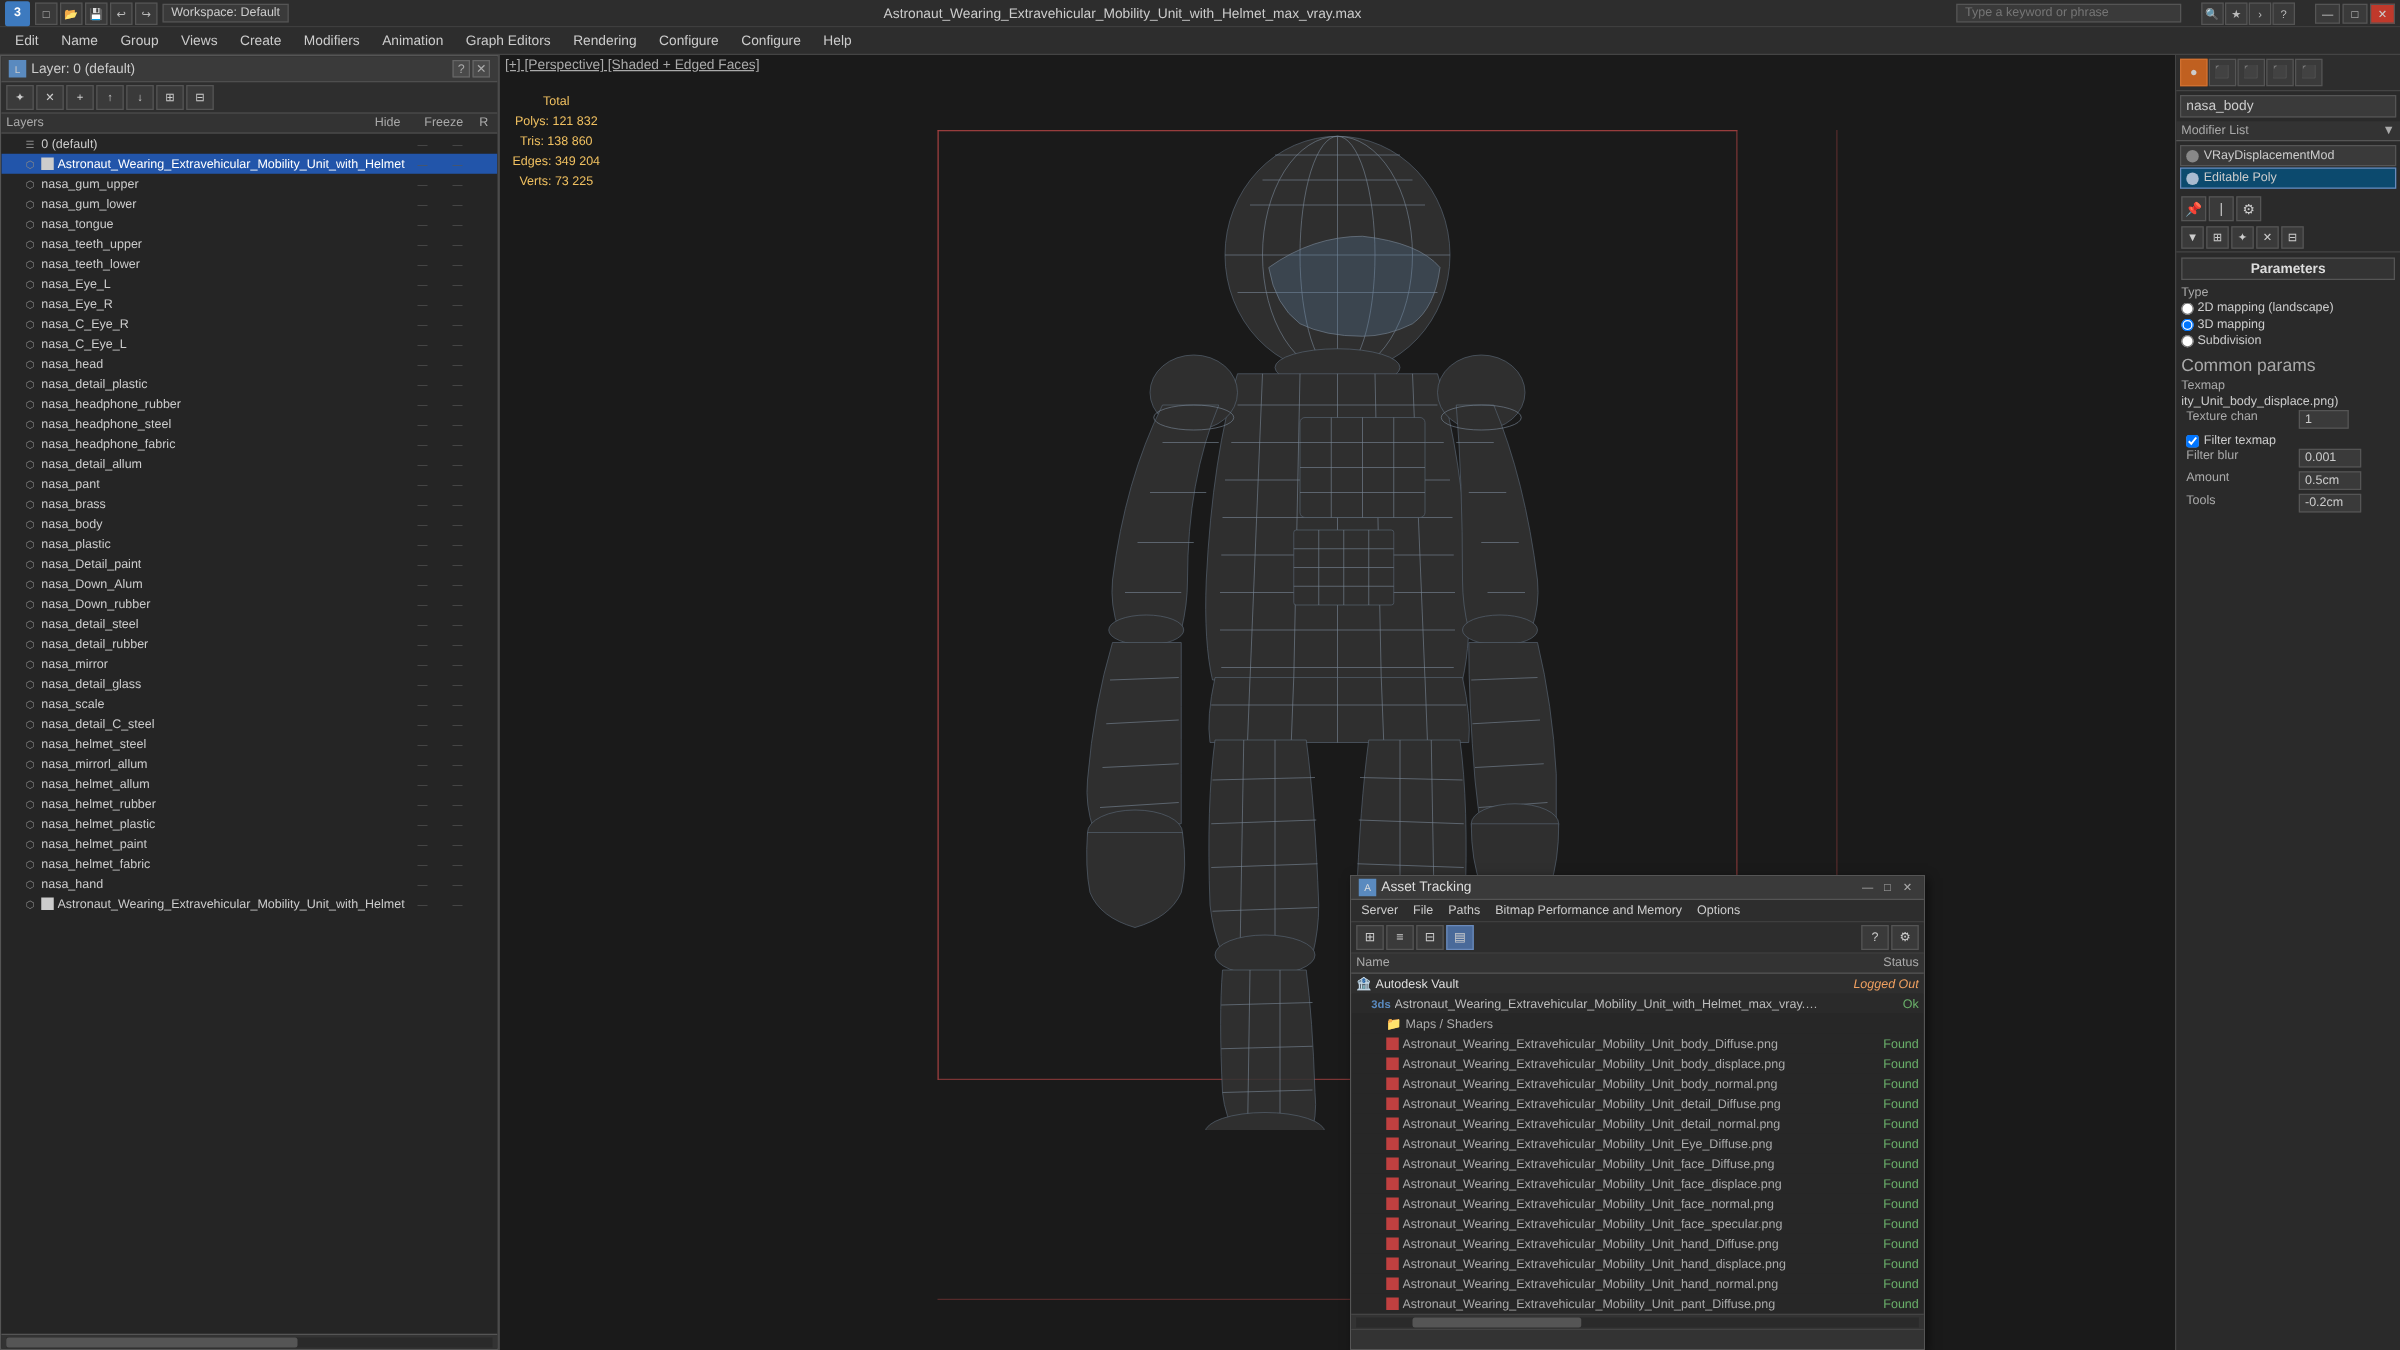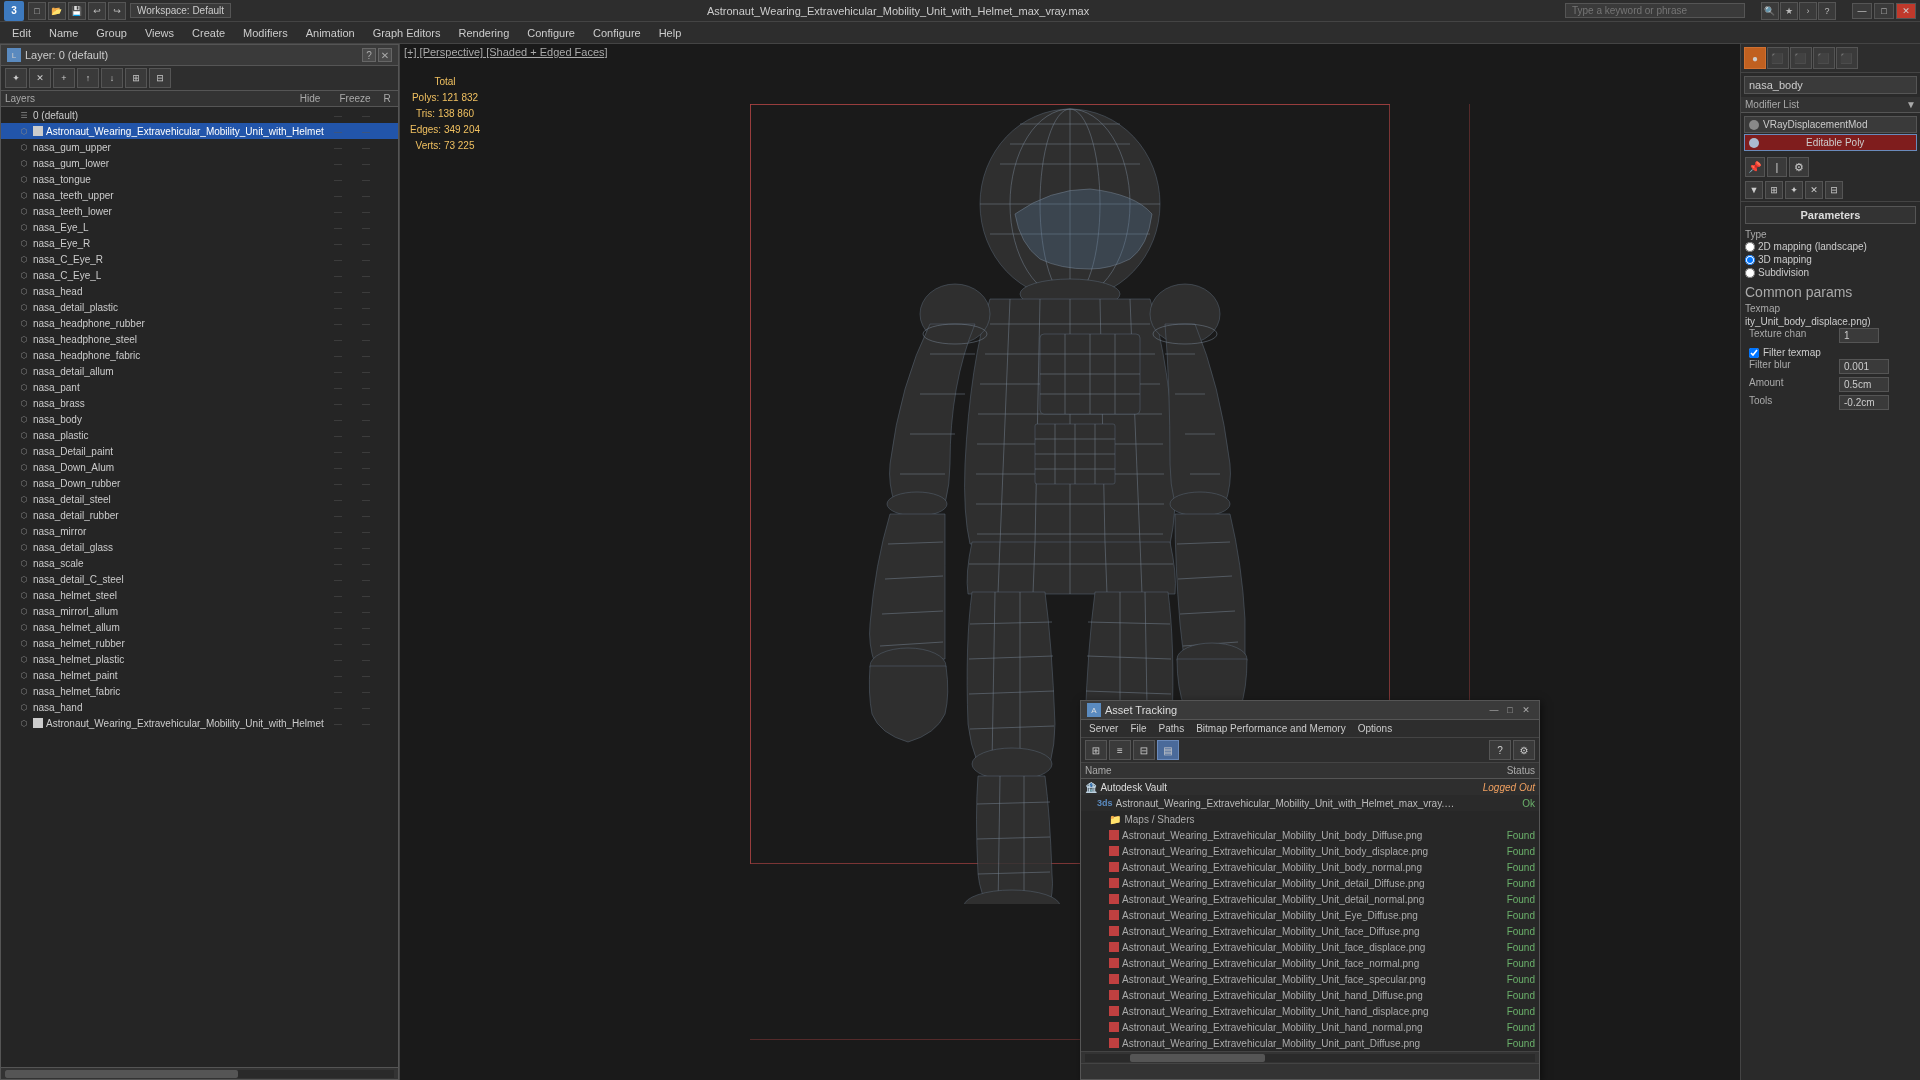--- a/index.html
+++ b/index.html
@@ -812,21 +812,21 @@
       <div style="padding:2px 4px;background:#333;border-bottom:1px solid #555;font-size:10px;color:#aaa;display:flex;justify-content:space-between;">
         <span>Modifier List</span>
         <span style="cursor:pointer;">▼</span>
       </div>
 
       <div style="margin:3px;">
         <div style="display:flex;align-items:center;padding:2px 4px;background:#3a3a3a;border:1px solid #555;margin-bottom:1px;font-size:10px;cursor:pointer;">
           <div style="width:10px;height:10px;background:#888;border-radius:50%;margin-right:4px;flex-shrink:0;"></div>
           <span>VRayDisplacementMod</span>
         </div>
-        <div style="display:flex;align-items:center;padding:2px 4px;background:#7f1d1d;border:1px solid #6a8abb;margin-bottom:1px;font-size:10px;cursor:pointer;gap:43px;">
+        <div style="display:flex;align-items:center;padding:2px 4px;background:#0c4a6e;border:1px solid #6a8abb;margin-bottom:1px;font-size:10px;cursor:pointer;">
           <div style="width:10px;height:10px;background:#aabbd0;border-radius:50%;margin-right:4px;flex-shrink:0;"></div>
           <span>Editable Poly</span>
         </div>
       </div>
 
       <div style="display:flex;gap:2px;padding:2px 4px;">
         <div class="mod-arrow">📌</div>
         <div class="mod-arrow">|</div>
         <div class="mod-arrow">⚙</div>
       </div>

